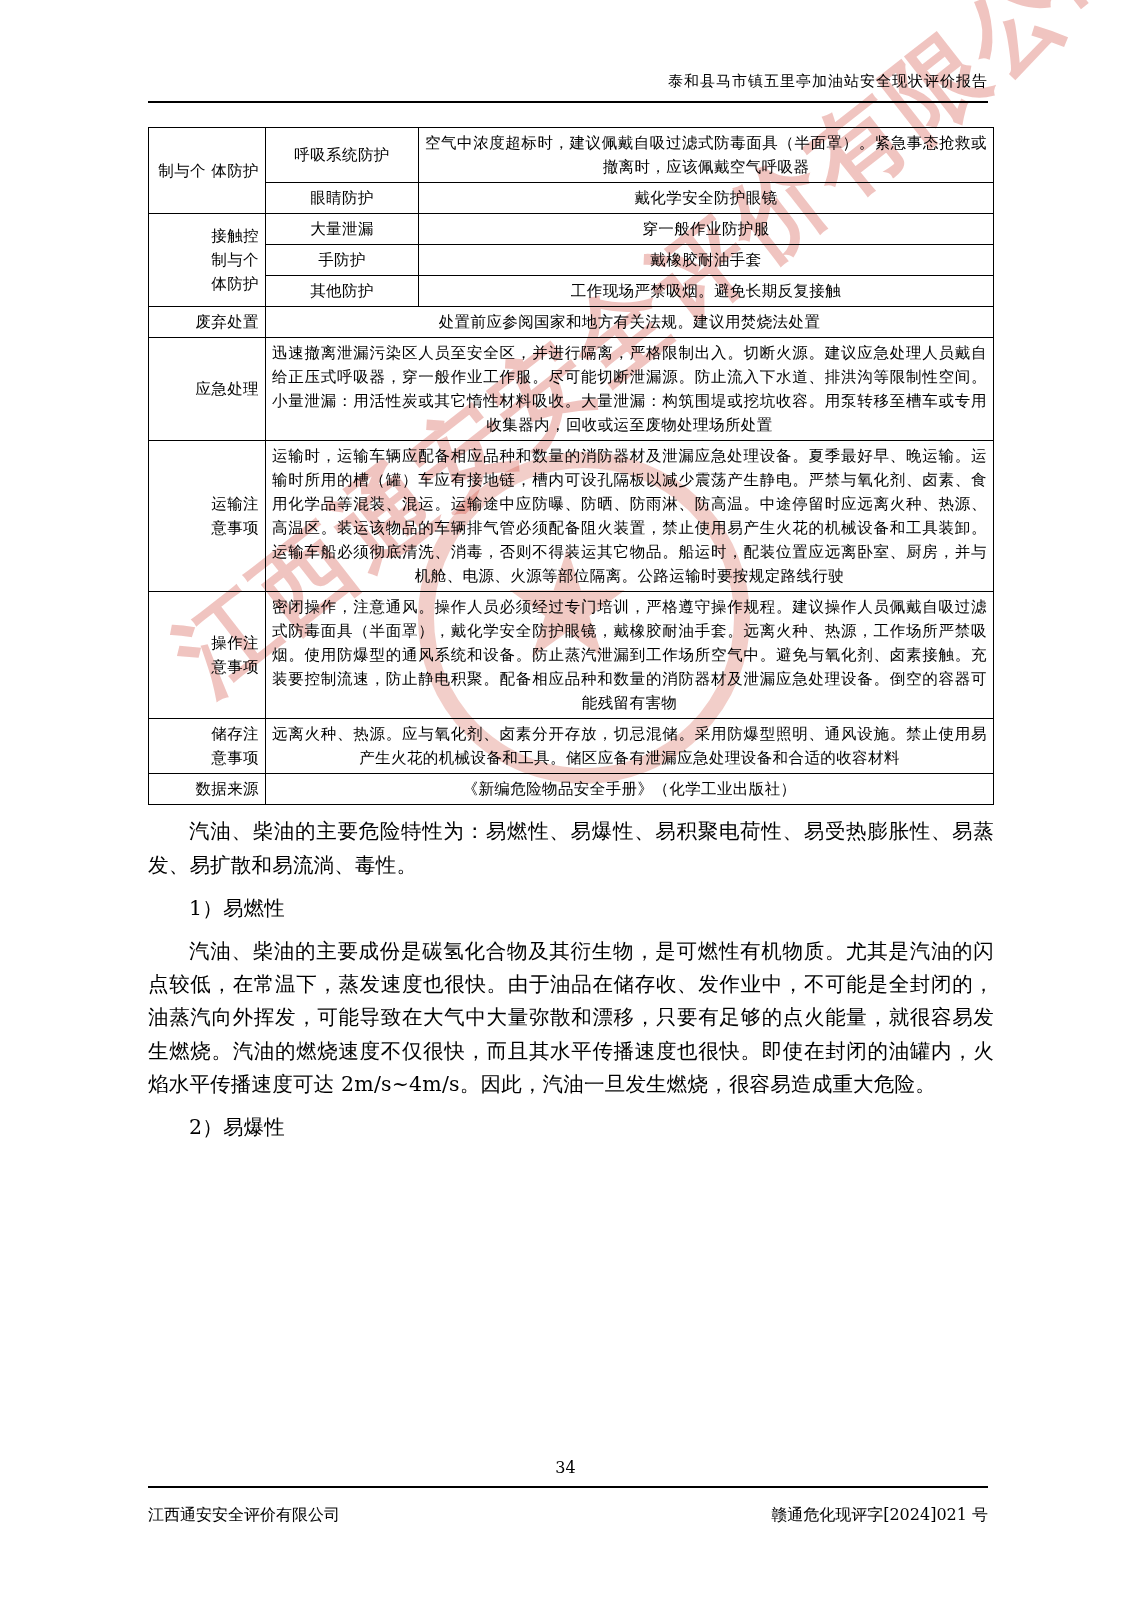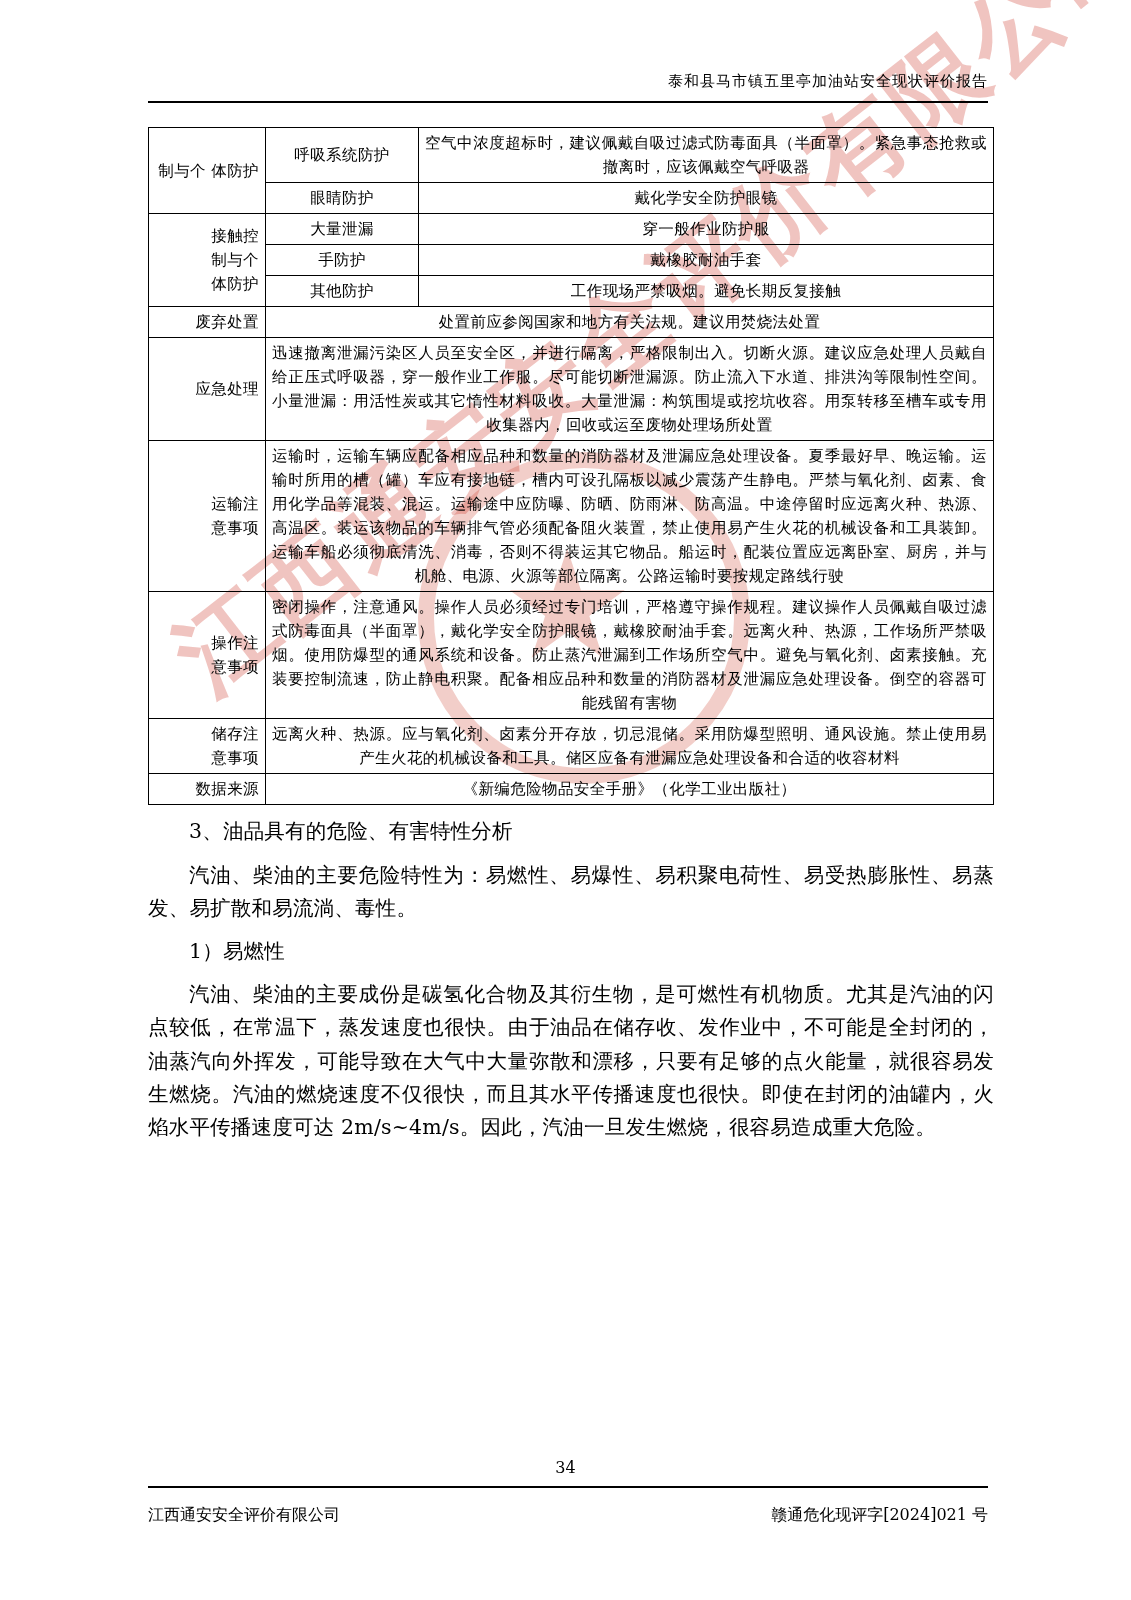--- a/index.html
+++ b/index.html
@@ -221,24 +221,24 @@
 意事项</td>
           <td class="c3 just" colspan="2">远离火种、热源。应与氧化剂、卤素分开存放，切忌混储。采用防爆型照明、通风设施。禁止使用易产生火花的机械设备和工具。储区应备有泄漏应急处理设备和合适的收容材料</td>
         </tr>
         <tr>
           <td class="c1">数据来源</td>
           <td class="c3" colspan="2">《新编危险物品安全手册》（化学工业出版社）</td>
         </tr>
       </tbody>
     </table>
 
-    <p class="para indent">3、油品具有的危险、有害特性分析</p>
     <p class="para indent">汽油、柴油的主要危险特性为：易燃性、易爆性、易积聚电荷性、易受热膨胀性、易蒸发、易扩散和易流淌、毒性。</p>
     <p class="para indent">1）易燃性</p>
     <p class="para indent">汽油、柴油的主要成份是碳氢化合物及其衍生物，是可燃性有机物质。尤其是汽油的闪点较低，在常温下，蒸发速度也很快。由于油品在储存收、发作业中，不可能是全封闭的，油蒸汽向外挥发，可能导致在大气中大量弥散和漂移，只要有足够的点火能量，就很容易发生燃烧。汽油的燃烧速度不仅很快，而且其水平传播速度也很快。即使在封闭的油罐内，火焰水平传播速度可达 2m/s~4m/s。因此，汽油一旦发生燃烧，很容易造成重大危险。</p>
+    <p class="para indent">2）易爆性</p>
 
   </div>
 
   <div class="page-num">34</div>
   <div class="footer-rule"></div>
   <div class="footer">
     <span>江西通安安全评价有限公司</span>
     <span>赣通危化现评字[2024]021 号</span>
   </div>
 

